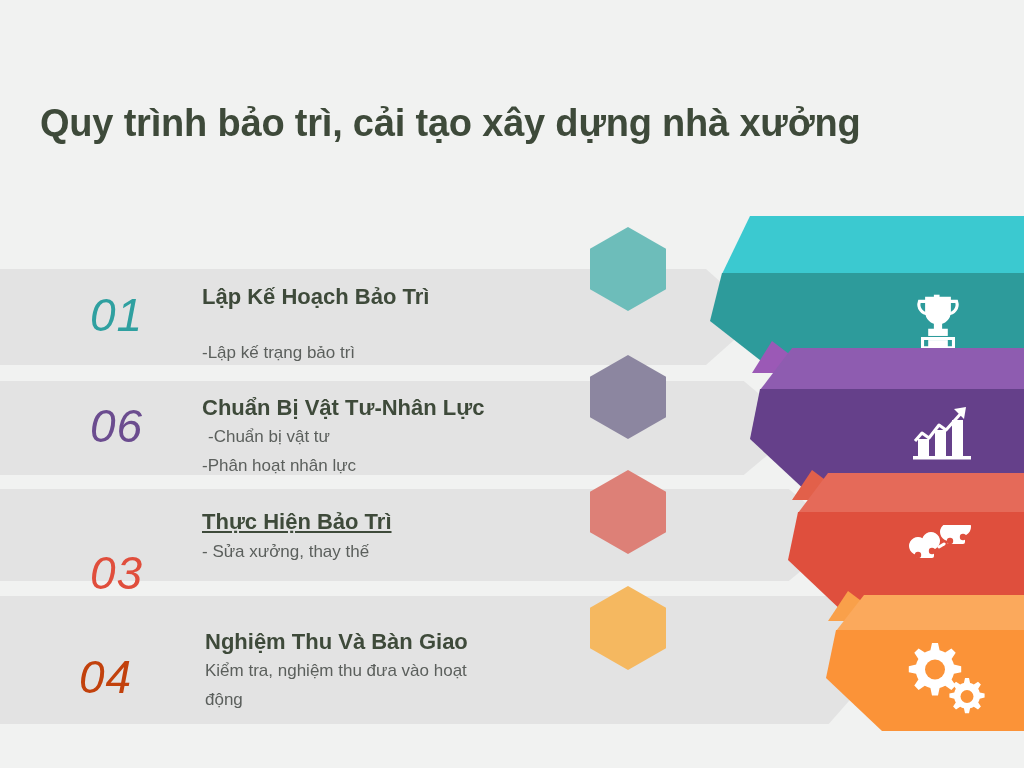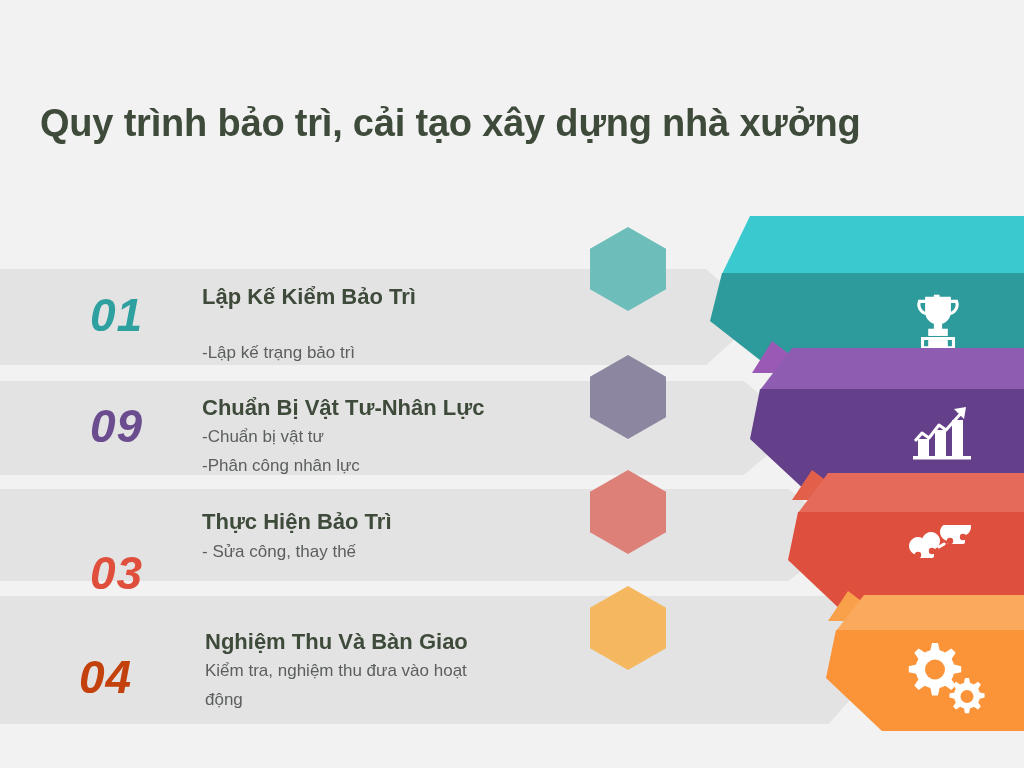--- a/index.html
+++ b/index.html
@@ -34,21 +34,21 @@
   .grey-arrow {
     position:absolute; top:0;
     height:100%;
     background:#E3E3E3;
     clip-path:polygon(0 0, 55% 0, 100% 50%, 55% 100%, 0 100%);
   }
 
   .num {
     position:absolute;
     font-size:46px;
-    font-weight:bold;
+    font-weight:normal;
     font-style:italic;
     letter-spacing:1px;
   }
   .r-title {
     position:absolute;
     font-size:22px;
     font-weight:bold;
     color:#3E4A3A;
     white-space:nowrap;
   }
@@ -88,41 +88,41 @@
 
   <div class="title">Quy trình bảo trì, cải tạo xây dựng nhà xưởng</div>
 
   <div class="rows">
 
     <div class="grey-row" style="top:269px; height:96px; width:760px;">
       <div class="grey-body" style="width:655px;"></div>
       <div class="grey-arrow" style="left:640px; width:120px;"></div>
     </div>
     <div class="num" style="left:90px; top:288px; color:#2FA0A0;">01</div>
-    <div class="r-title" style="left:202px; top:284px;">Lập Kế Kiểm Bảo Trì</div>
+    <div class="r-title" style="left:202px; top:284px;">Lập Kế Hoạch Bảo Trì</div>
     <div class="r-sub" style="left:202px; top:341px;">-Lập kế trạng bảo trì</div>
     <div class="hex" style="left:590px; top:227px; background:#6DBDBA;"></div>
 
     <div class="grey-row" style="top:381px; height:94px; width:800px;">
       <div class="grey-body" style="width:690px;"></div>
       <div class="grey-arrow" style="left:675px; width:125px;"></div>
     </div>
-    <div class="num" style="left:90px; top:399px; color:#6B4C8F;">09</div>
+    <div class="num" style="left:90px; top:399px; color:#6B4C8F;">06</div>
     <div class="r-title" style="left:202px; top:395px;text-align:center;">Chuẩn Bị Vật Tư-Nhân Lực</div>
-    <div class="r-sub" style="left:202px; top:425px;">-Chuẩn bị vật tư</div>
-    <div class="r-sub" style="left:202px; top:454px;">-Phân công nhân lực</div>
+    <div class="r-sub" style="left:208px; top:425px;">-Chuẩn bị vật tư</div>
+    <div class="r-sub" style="left:202px; top:454px;">-Phân hoạt nhân lực</div>
     <div class="hex" style="left:590px; top:355px; background:#8C86A0;"></div>
 
     <div class="grey-row" style="top:489px; height:92px; width:845px;">
       <div class="grey-body" style="width:735px;"></div>
       <div class="grey-arrow" style="left:720px; width:125px;"></div>
     </div>
     <div class="num" style="left:90px; top:522px; color:#E04E3C;margin-top:24px;">03</div>
-    <div class="r-title" style="left:202px; top:509px;">Thực Hiện Bảo Trì</div>
-    <div class="r-sub" style="left:202px; top:540px;">- Sửa công, thay thế</div>
+    <div class="r-title" style="left:202px; top:509px;text-decoration:underline;">Thực Hiện Bảo Trì</div>
+    <div class="r-sub" style="left:202px; top:540px;">- Sửa xưởng, thay thế</div>
     <div class="hex" style="left:590px; top:470px; background:#DD8077;"></div>
 
     <div class="grey-row" style="top:596px; height:128px; width:885px;">
       <div class="grey-body" style="width:775px;"></div>
       <div class="grey-arrow" style="left:760px; width:125px;"></div>
     </div>
     <div class="num" style="left:79px; top:650px; color:#c2410c;">04</div>
     <div class="r-title" style="left:205px; top:629px;"> Nghiệm Thu Và Bàn Giao</div>
     <div class="r-sub" style="left:205px; top:659px; width:400px;">Kiểm tra, nghiệm thu đưa vào hoạt</div>
     <div class="r-sub" style="left:205px; top:688px; width:400px;">động</div>

